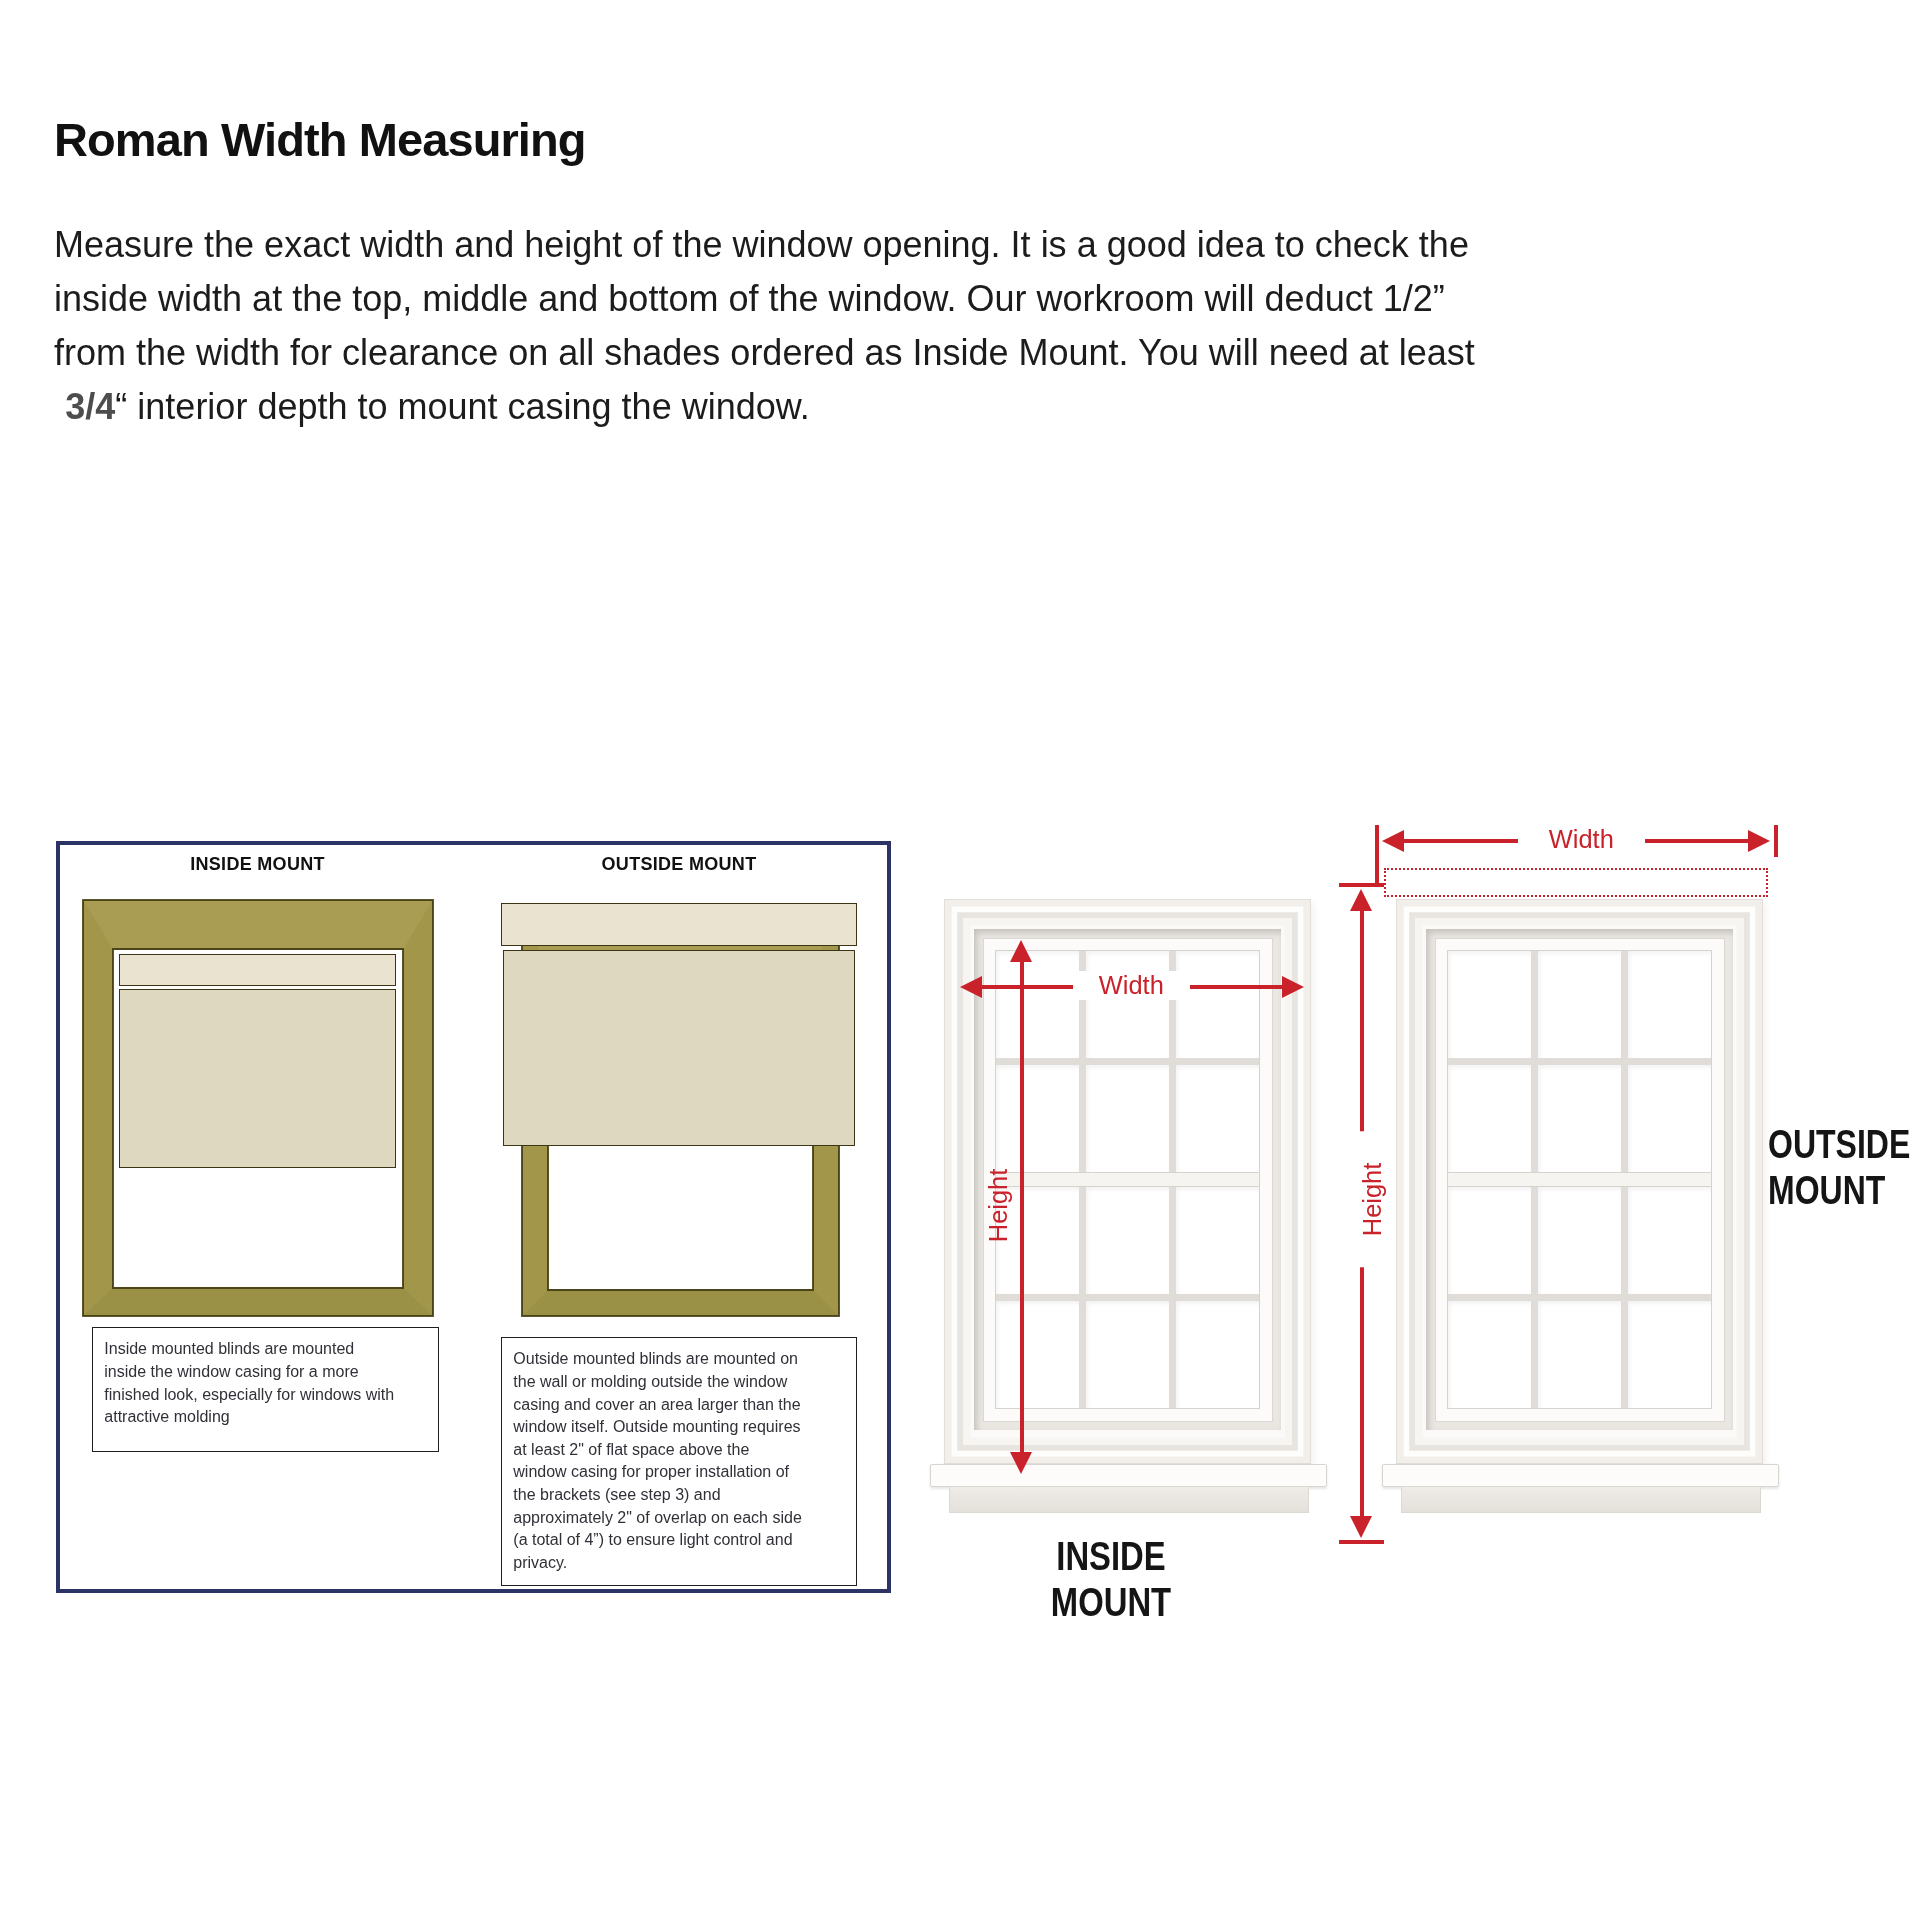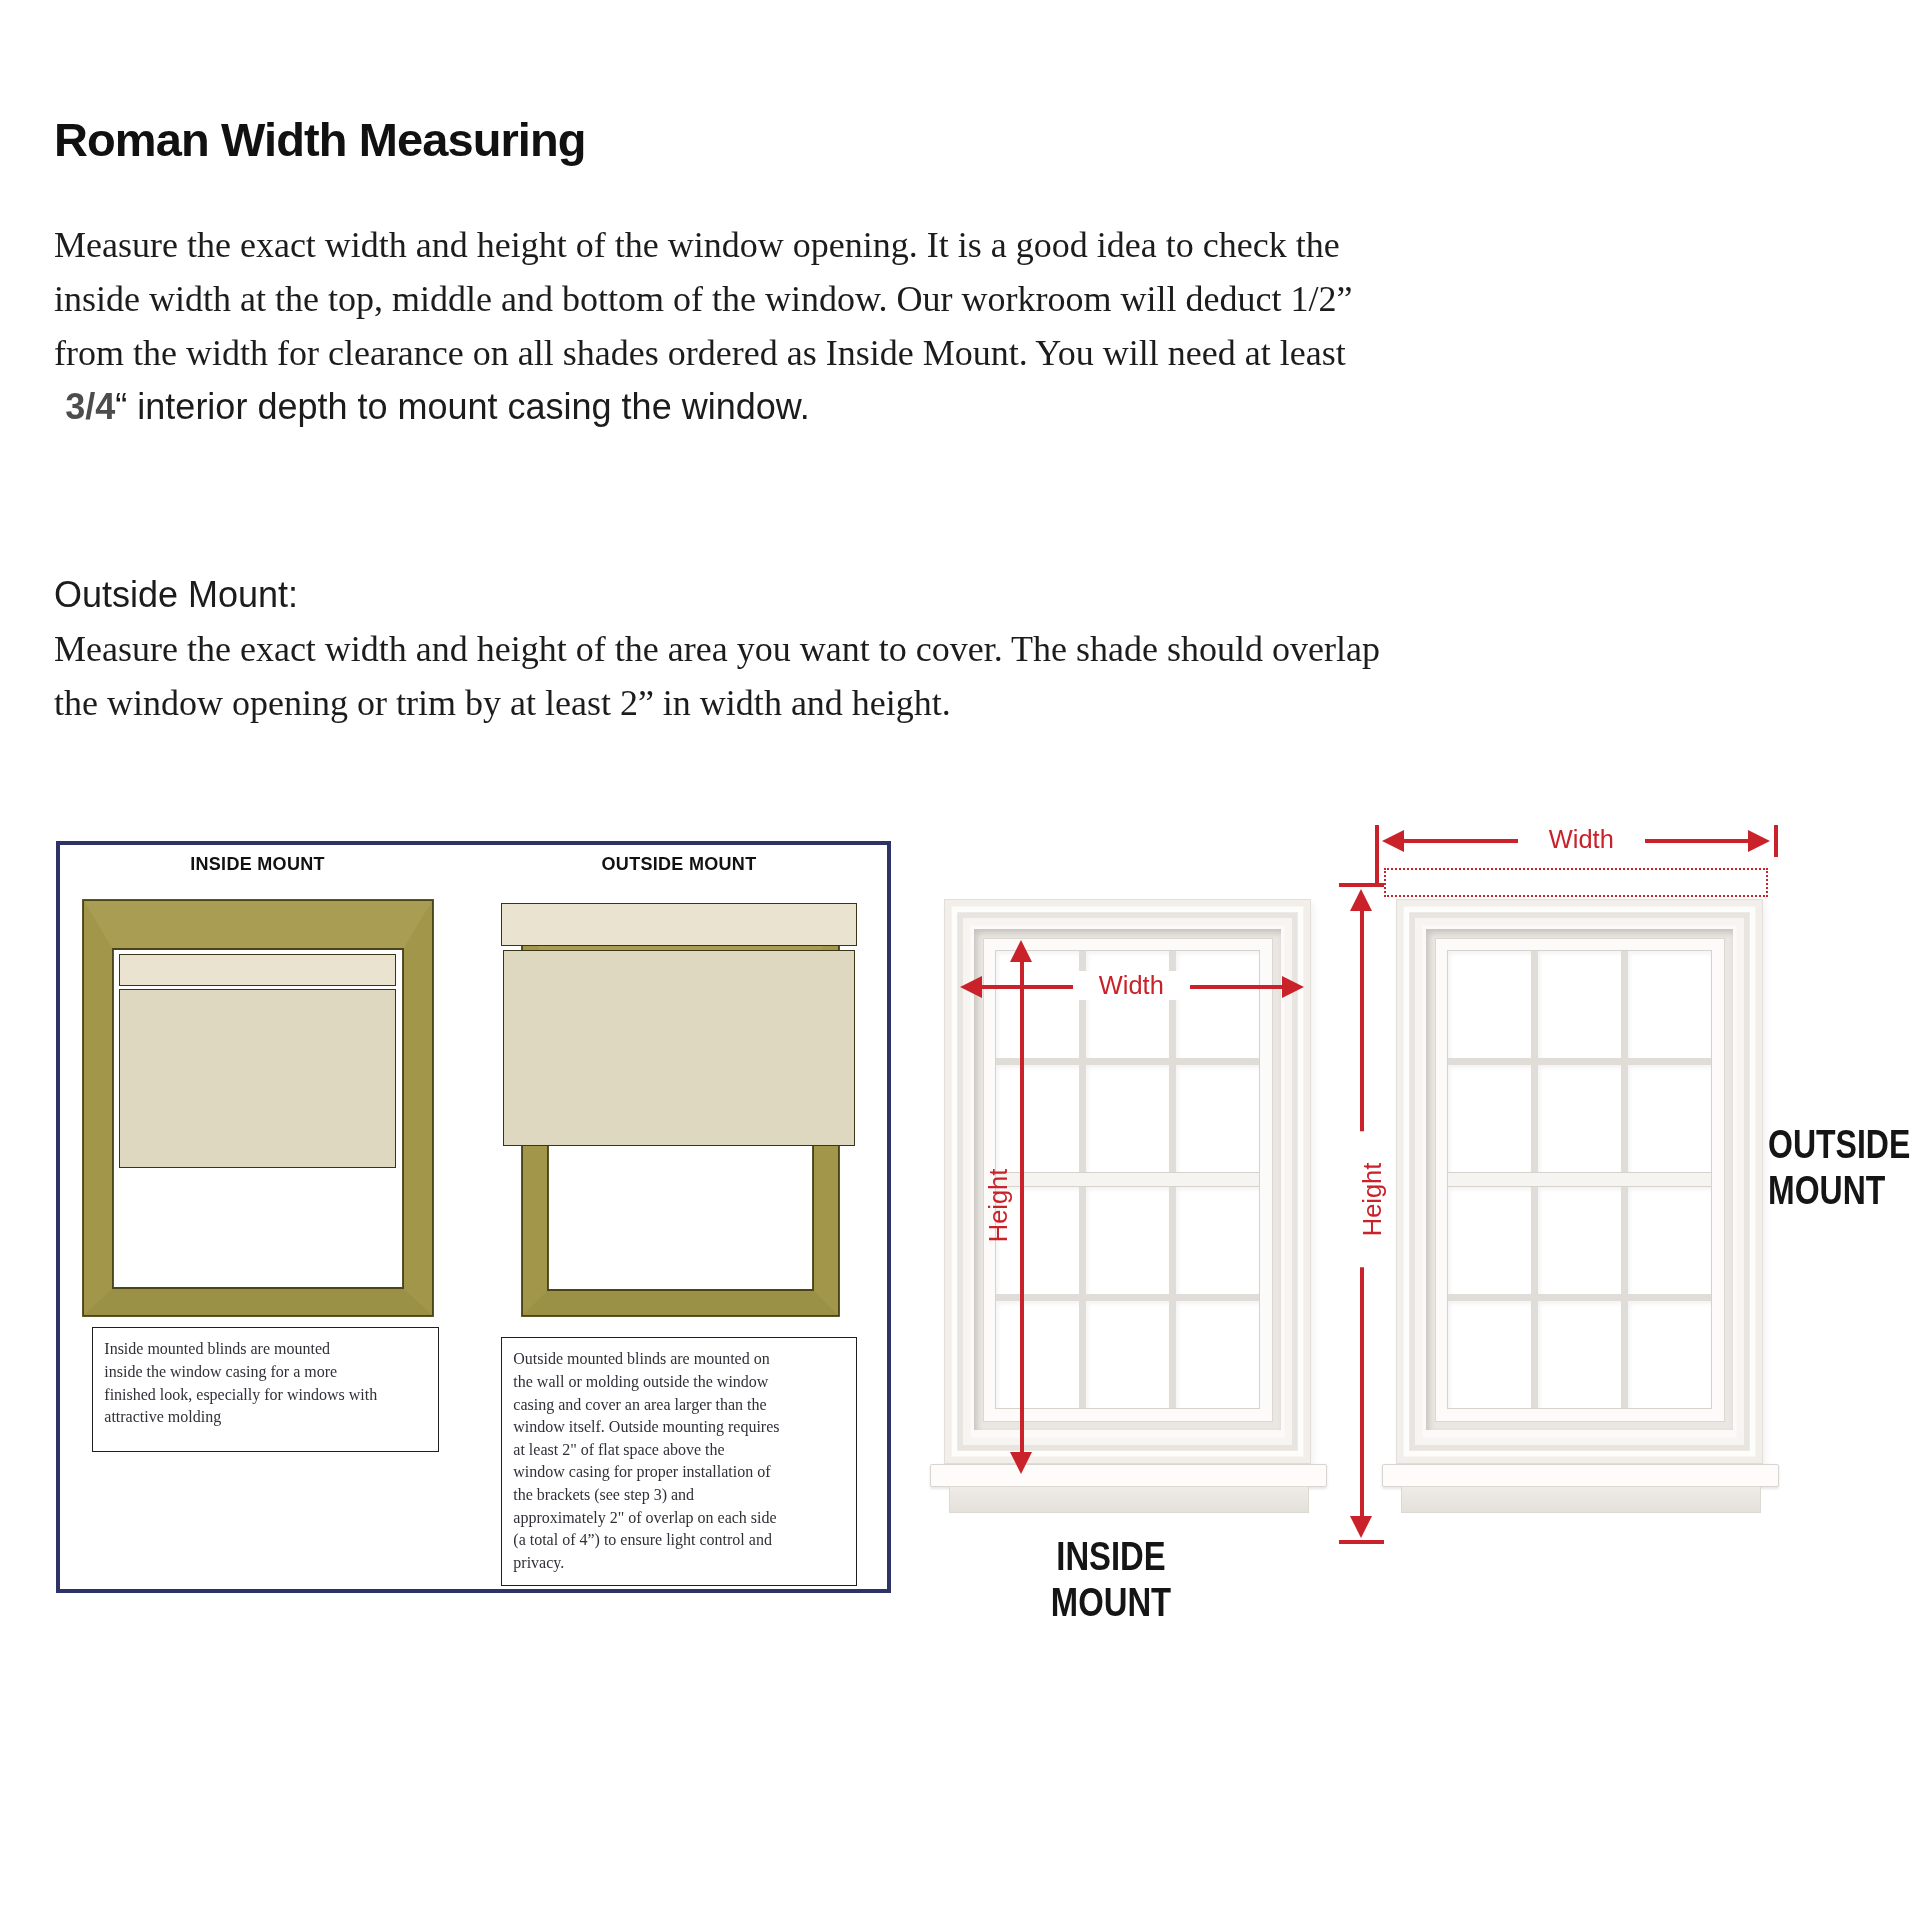--- a/index.html
+++ b/index.html
@@ -1,20 +1,20 @@
 <!DOCTYPE html>
 <html style="font-size:15px"><head>
 <meta charset="utf-8">
 <style>
   html,body { margin:0; padding:0; background:#ffffff; }
   #canvas {
     position:relative; width:1928px; height:1928px; background:#ffffff;
     font-family:"Liberation Sans", sans-serif; overflow:hidden; color:#1a1a1a;
   }
-  .pre { white-space:pre;font-family:Liberation Serif, serif; }
+  .pre { white-space:pre; }
 
   
   #doc-title {
     position:absolute; left:54px; top:81px;
     font-size:47px; font-weight:bold; letter-spacing:-0.9px; color:#111;
   }
   .text-section { position:absolute; left:54px; font-size:36px; line-height:54px; color:#1c1c1c; }
   #inside-mount-section { top:218px; }
   #outside-mount-section { top:568px; }
   .section-heading { font-size:36px; }
@@ -140,25 +140,20 @@
 
   <h1 id="doc-title">Roman Width Measuring</h1>
 
   <div id="inside-mount-section" class="text-section">
     <div class="pre">Measure the exact width and height of the window opening. It is a good idea to check the
 inside width at the top, middle and bottom of the window. Our workroom will deduct 1/2”
 from the width for clearance on all shades ordered as Inside Mount. You will need at least</div>
     <div class="depth-line"><span class="depth-value">3/4</span><span>“ interior depth to mount casing the window.</span></div>
   </div>
 
-  <div id="outside-mount-section" class="text-section">
-    <div class="section-heading">Outside Mount:</div>
-    <div class="pre">Measure the exact width and height of the area you want to cover. The shade should overlap
-the window opening or trim by at least 2” in width and height.</div>
-  </div>
 
   <div id="diagram-panel">
     <div id="diag-label-inside" class="diag-label">INSIDE MOUNT</div>
     <div id="diag-label-outside" class="diag-label">OUTSIDE MOUNT</div>
 
     <div id="frame-inside">
       <div class="shade-head-in"></div>
       <div class="shade-panel-in"></div>
     </div>
 

